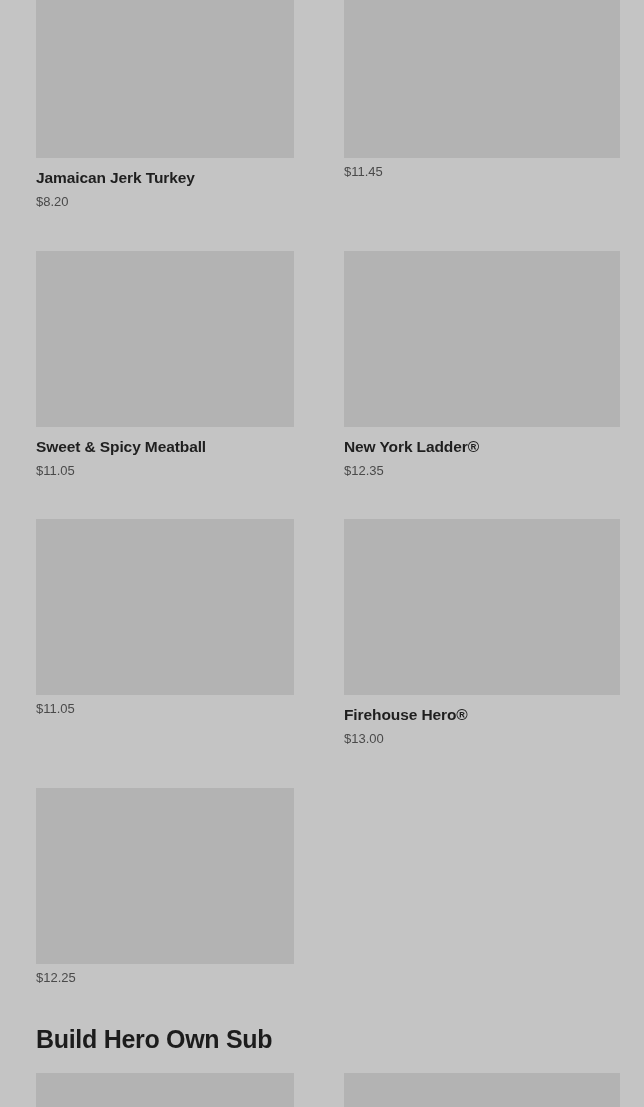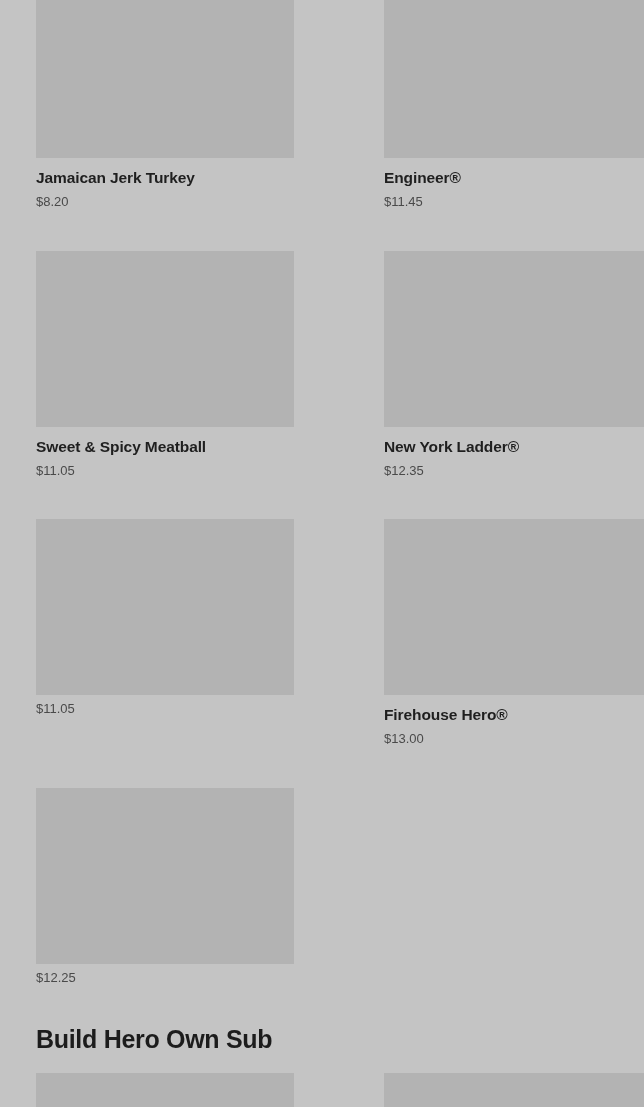--- a/index.html
+++ b/index.html
@@ -29,21 +29,20 @@
   .grid {
     position: absolute;
     left: 0;
     top: 0;
     width: 644px;
   }
 
   .grid-row {
     display: flex;
     width: 644px;
-    gap: 40px;
   }
 
   .cell {
     width: 322px;
     flex: 0 0 322px;
     padding: 0 28px 0 36px;
   }
 
   .cell.right {
     padding: 0 24px 0 22px;
@@ -115,21 +114,20 @@
       <div class="cell">
         <div class="product-card">
           <span class="product-thumb"></span>
           <div class="product-title">Jamaican Jerk Turkey</div>
           <div class="product-price">$8.20</div>
         </div>
       </div>
       <div class="cell right">
         <div class="product-card">
           <span class="product-thumb"></span>
-          <div class="product-title">Engineer®</div>
           <div class="product-price">$11.45</div>
         </div>
       </div>
     </div>
 
     <div class="row-gap"></div>
 
     <div class="grid-row">
       <div class="cell">
         <div class="product-card">

